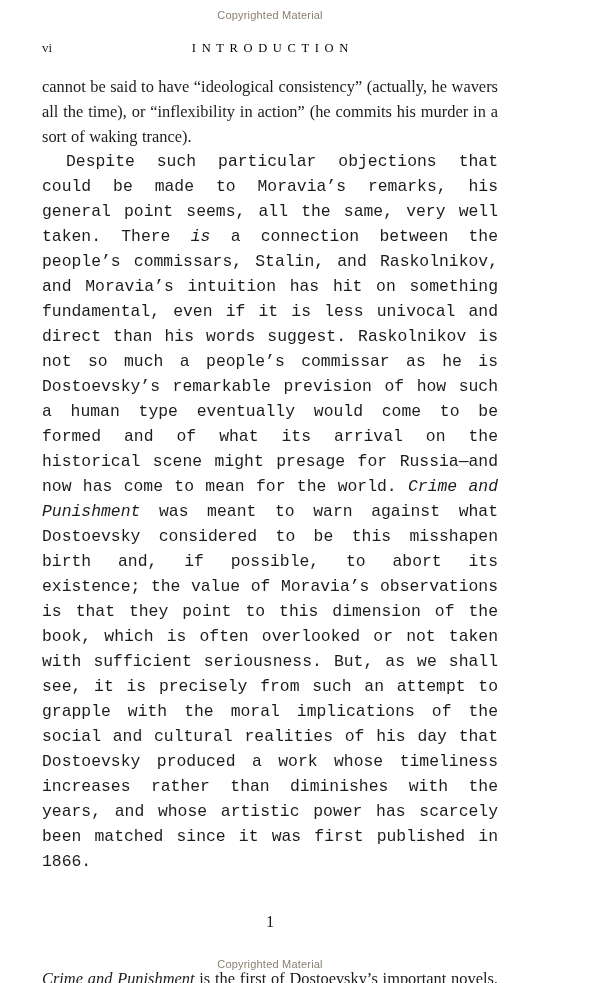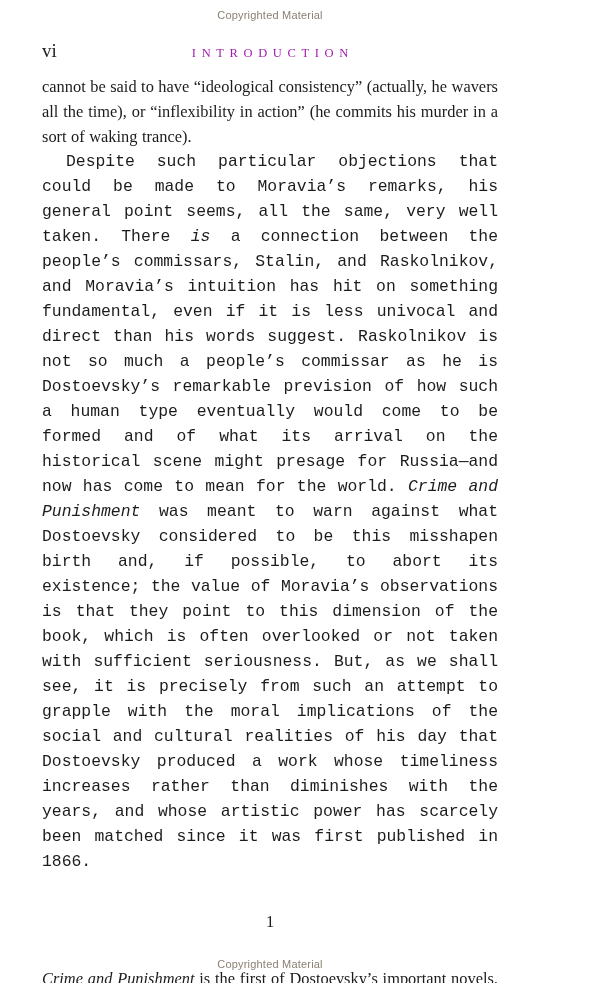--- a/index.html
+++ b/index.html
@@ -32,29 +32,29 @@
     position: absolute;
     top: 40px;
     left: 42px;
     right: 42px;
     display: grid;
     grid-template-columns: 1fr auto 1fr;
     align-items: baseline;
   }
   .folio {
     justify-self: start;
-    font-size: 19px;
+    font-size: 13px;
     color: #1c1c1c;
   }
   .running-head {
     justify-self: center;
     font-size: 12.5px;
     letter-spacing: 0.45em;
     margin-right: -0.45em; 
-    color: #a21caf;
+    color: #000000;
   }
   .body-text {
     position: absolute;
     top: 74px;
     left: 42px;
     right: 42px;
   }
   .para {
     margin: 0;
     font-size: 16.4px;

